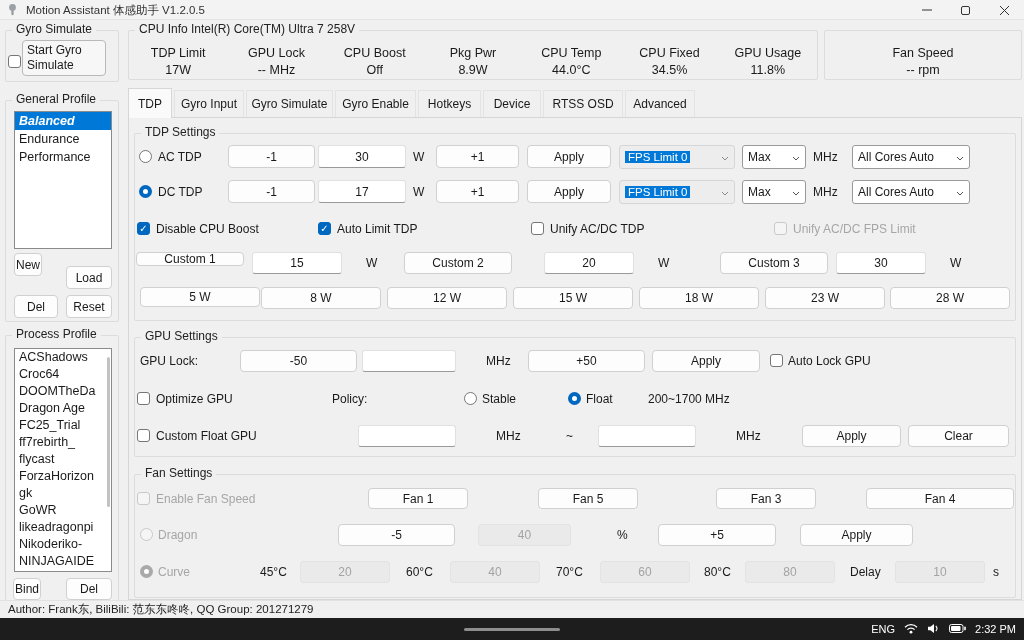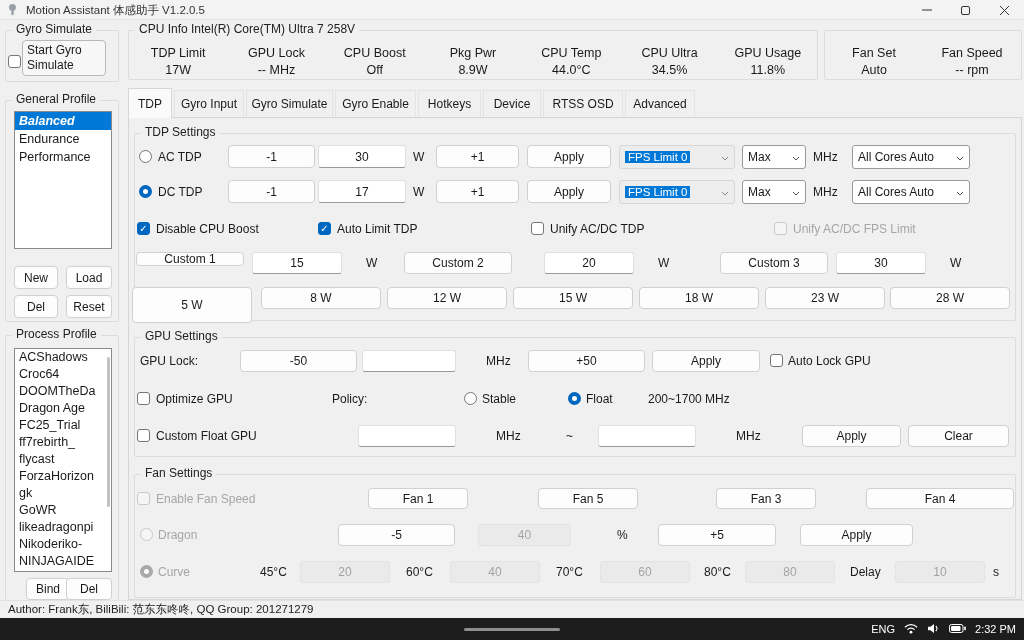--- a/index.html
+++ b/index.html
@@ -80,21 +80,21 @@
     <div class="a btn" style="left:16px;top:9px;width:84px;height:36px;text-align:left;justify-content:flex-start;padding-left:4px;line-height:1.25;white-space:normal;background:#f7f7f7;border-color:#b9b9b9">Start Gyro Simulate</div>
   </div>
 
   <div class="a grp" style="left:5px;top:100px;width:114px;height:222px">
     <span class="legend">General Profile</span>
     <div class="a list" style="left:8px;top:10px;width:98px;height:138px">
       <div class="li sel2" style="height:18px;line-height:18px">Balanced</div>
       <div class="li" style="height:18px;line-height:18px">Endurance</div>
       <div class="li" style="height:18px;line-height:18px">Performance</div>
     </div>
-    <div class="a btn" style="left:8px;top:165px;width:44px;height:23px">New</div>
+    <div class="a btn" style="left:8px;top:152px;width:28px;height:23px">New</div>
     <div class="a btn" style="left:60px;top:165px;width:46px;height:23px">Load</div>
     <div class="a btn" style="left:8px;top:194px;width:44px;height:23px">Del</div>
     <div class="a btn" style="left:60px;top:194px;width:46px;height:23px">Reset</div>
   </div>
 
   <div class="a grp" style="left:5px;top:335px;width:114px;height:266px">
     <span class="legend">Process Profile</span>
     <div class="a list" style="left:8px;top:12px;width:98px;height:224px">
       <div class="li">ACShadows</div>
       <div class="li">Croc64</div>
@@ -104,21 +104,21 @@
       <div class="li">ff7rebirth_</div>
       <div class="li">flycast</div>
       <div class="li">ForzaHorizon</div>
       <div class="li">gk</div>
       <div class="li">GoWR</div>
       <div class="li">likeadragonpi</div>
       <div class="li">Nikoderiko-</div>
       <div class="li">NINJAGAIDE</div>
       <div class="a" style="right:1px;top:8px;width:3px;height:150px;background:#c2c2c2;border-radius:2px"></div>
     </div>
-    <div class="a btn" style="left:20px;top:242px;width:44px;height:22px">Bind</div>
+    <div class="a btn" style="left:7px;top:242px;width:28px;height:22px">Bind</div>
     <div class="a btn" style="left:60px;top:242px;width:46px;height:22px">Del</div>
   </div>
 
   <div class="a grp" style="left:128px;top:30px;width:690px;height:50px">
     <span class="legend">CPU Info  Intel(R) Core(TM) Ultra 7 258V</span>
     <div class="stats" style="padding-top:6px">
       <div class="stat">
           <div class="sl">TDP Limit</div>
           <div class="sv">17W</div>
         </div>
@@ -132,35 +132,31 @@
         </div>
       <div class="stat">
           <div class="sl">Pkg Pwr</div>
           <div class="sv">8.9W</div>
         </div>
       <div class="stat">
           <div class="sl">CPU Temp</div>
           <div class="sv">44.0°C</div>
         </div>
       <div class="stat">
-          <div class="sl">CPU Ultra</div>
+          <div class="sl">CPU Fixed</div>
           <div class="sv">34.5%</div>
         </div>
       <div class="stat">
           <div class="sl">GPU Usage</div>
           <div class="sv">11.8%</div>
         </div>
     </div>
   </div>
   <div class="a grp" style="left:824px;top:30px;width:198px;height:50px">
     <div class="stats" style="padding-top:6px">
-      <div class="stat">
-          <div class="sl">Fan Set</div>
-          <div class="sv">Auto</div>
-        </div>
       <div class="stat">
           <div class="sl">Fan Speed</div>
           <div class="sv">-- rpm</div>
         </div>
     </div>
   </div>
 
   <div class="a tab active" style="left:128px;width:44px">TDP</div>
   <div class="a tab inactive" style="left:174px;width:70px">Gyro Input</div>
   <div class="a tab inactive" style="left:246px;width:87px">Gyro Simulate</div>
@@ -242,21 +238,21 @@
   <div class="a btn" style="left:136px;top:252px;width:108px;height:14px;z-index:2">Custom 1</div>
   <input class="a fld" style="left: 252px; top: 252px; width: 90px; height: 22px; z-index: 2;" value="15">
   <span class="a lbl" style="left:366px;top:252px;height:22px;z-index:2">W</span>
   <div class="a btn" style="left:404px;top:252px;width:108px;height:22px;z-index:2">Custom 2</div>
   <input class="a fld" style="left: 544px; top: 252px; width: 90px; height: 22px; z-index: 2;" value="20">
   <span class="a lbl" style="left:658px;top:252px;height:22px;z-index:2">W</span>
   <div class="a btn" style="left:720px;top:252px;width:108px;height:22px;z-index:2">Custom 3</div>
   <input class="a fld" style="left: 836px; top: 252px; width: 90px; height: 22px; z-index: 2;" value="30">
   <span class="a lbl" style="left:950px;top:252px;height:22px;z-index:2">W</span>
 
-  <div class="a btn" style="left:132px;top:287px;width:120px;height:36px;z-index:2">5 W</div>
+  <div class="a btn" style="left:140px;top:287px;width:120px;height:20px;z-index:2">5 W</div>
   <div class="a btn" style="left:261px;top:287px;width:120px;height:22px;z-index:2">8 W</div>
   <div class="a btn" style="left:387px;top:287px;width:120px;height:22px;z-index:2">12 W</div>
   <div class="a btn" style="left:513px;top:287px;width:120px;height:22px;z-index:2">15 W</div>
   <div class="a btn" style="left:639px;top:287px;width:120px;height:22px;z-index:2">18 W</div>
   <div class="a btn" style="left:765px;top:287px;width:120px;height:22px;z-index:2">23 W</div>
   <div class="a btn" style="left:890px;top:287px;width:120px;height:22px;z-index:2">28 W</div>
 
   <div class="a grp" style="left:134px;top:337px;width:882px;height:120px;z-index:2">
     <span class="legend">GPU Settings</span>
   </div>

